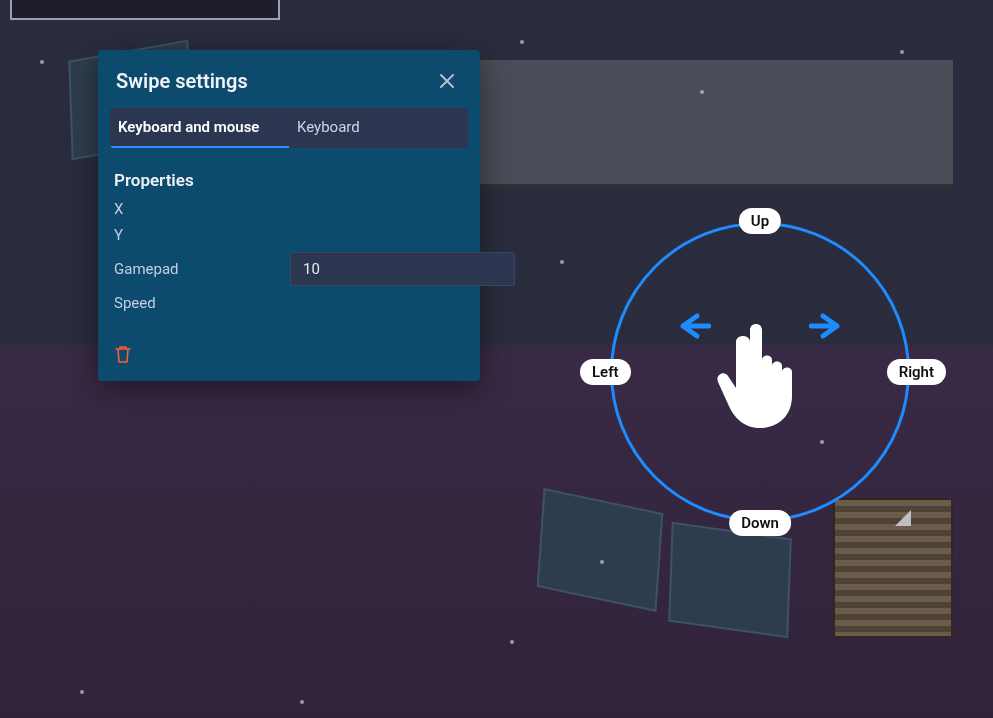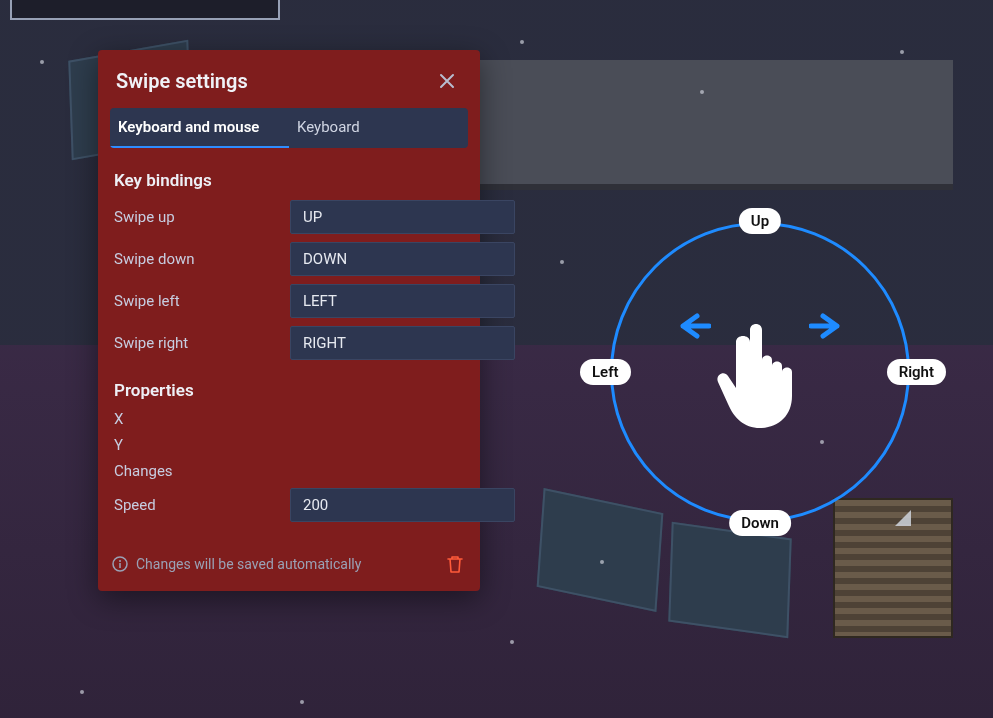--- a/index.html
+++ b/index.html
@@ -68,21 +68,21 @@
     width: 170px; height: 140px;
     display: flex; align-items: center; justify-content: center;
   }
   .arrow-l, .arrow-r { position: absolute; top: 10px; }
   .arrow-l { left: 0; }
   .arrow-r { right: 0; }
 
   
   .panel {
     position: absolute; left: 98px; top: 50px; width: 382px;
-    background: #7f1d1d;
+    background: #0c4a6e;
     border-radius: 4px;
     box-shadow: 0 8px 30px rgba(0,0,0,.45);
     color: #e6e9f0;
   }
   .panel-header {
     display: flex; align-items: center; justify-content: space-between;
     padding: 18px 20px 14px 18px;
   }
   .panel-title { font-size: 20px; font-weight: 600; color: #f0f2f7; }
   .close-btn { width: 26px; height: 26px; display: flex; align-items: center; justify-content: center; cursor: pointer; color: #b7bdcf; }
@@ -192,71 +192,41 @@
         <path d="M3 3 L15 15 M15 3 L3 15" stroke="currentColor" stroke-width="2" stroke-linecap="round"></path>
       </svg>
     </div>
   </div>
 
   <div class="tabs">
     <div class="tab active">Keyboard and mouse</div>
     <div class="tab">Keyboard</div>
   </div>
 
-  <div class="section">
-    <div class="section-title">Key bindings</div>
-
-    <div class="row">
-      <div class="row-label">Swipe up</div>
-      <input class="row-input" value="UP" style="">
-    </div>
-    <div class="row">
-      <div class="row-label">Swipe down</div>
-      <input class="row-input" value="DOWN" style="">
-    </div>
-    <div class="row">
-      <div class="row-label">Swipe left</div>
-      <input class="row-input" value="LEFT" style="">
-    </div>
-    <div class="row">
-      <div class="row-label">Swipe right</div>
-      <input class="row-input" value="RIGHT" style="">
-    </div>
-  </div>
 
   <div class="section">
     <div class="section-title">Properties</div>
 
     <div class="row">
       <div class="row-label">X</div>
     </div>
     <div class="row">
       <div class="row-label">Y</div>
     </div>
     <div class="row">
-      <div class="row-label">Changes</div>
+      <div class="row-label">Gamepad</div>
+      <input class="row-input" value="10" style="">
     </div>
     <div class="row">
       <div class="row-label">Speed</div>
-      <input class="row-input" value="200" style="">
     </div>
     <div class="row">
     </div>
   </div>
 
   <div class="panel-footer">
-    <div class="footer-left">
-      <span class="info-icon">
-        <svg width="16" height="16" viewBox="0 0 16 16">
-          <circle cx="8" cy="8" r="7" stroke="#9aa1b5" stroke-width="1.5" fill="none"></circle>
-          <circle cx="8" cy="5" r="1" fill="#9aa1b5"></circle>
-          <rect x="7.25" y="7" width="1.5" height="5" fill="#9aa1b5"></rect>
-        </svg>
-      </span>
-      <span>Changes will be saved automatically</span>
-    </div>
     <div class="trash-btn">
       <svg width="18" height="20" viewBox="0 0 18 20">
         <path d="M2 5 H16 M6 5 V3 h6 v2 M4 5 l1 13 h8 l1-13" stroke="#ff5b3a" stroke-width="1.6" fill="none" stroke-linejoin="round" stroke-linecap="round"></path>
       </svg>
     </div>
   </div>
 </div>
 
 </body></html>

